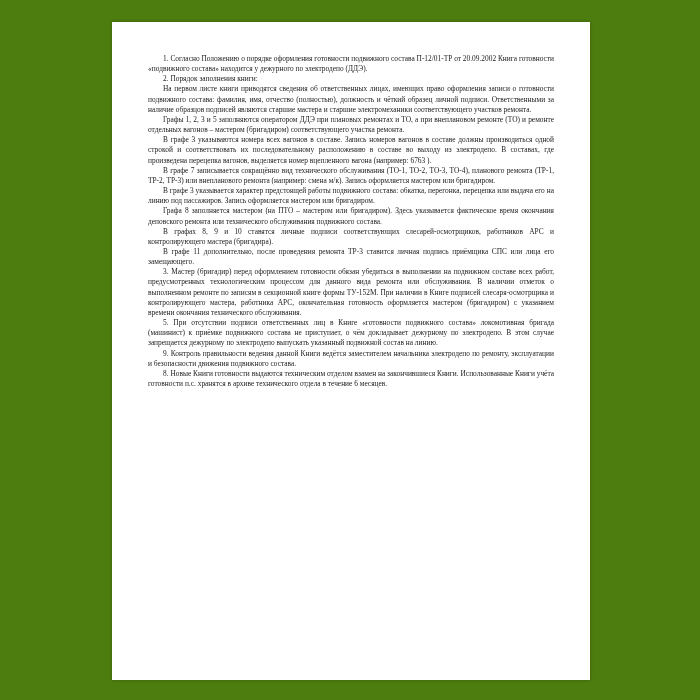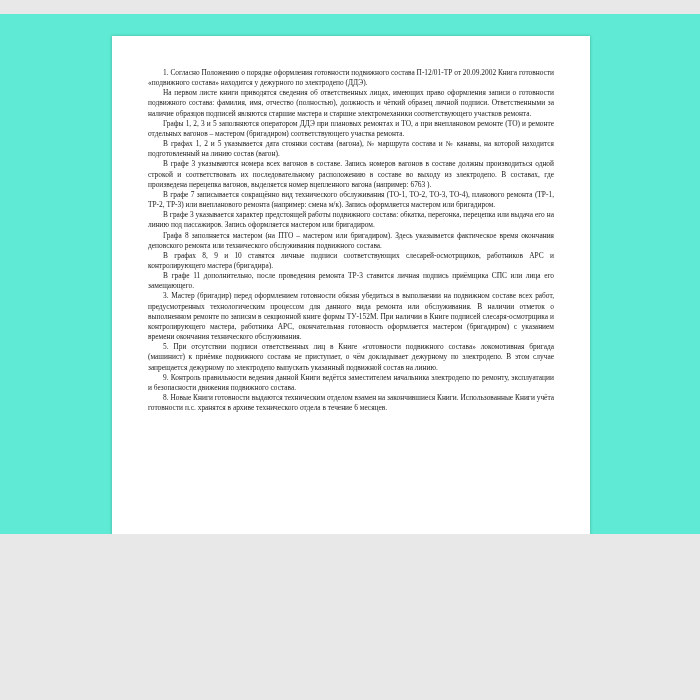--- a/index.html
+++ b/index.html
@@ -6,24 +6,23 @@
     margin: 0;
     padding: 0;
     width: 700px;
     height: 700px;
     background: #e8e8e8;
     font-family: "Liberation Serif", serif;
   }
   #page-wrap {
     position: relative;
     width: 700px;
-    height: 520px;
-    background: #5eead4;
+    height: 700px;
+    background: #4d7c0f;
     overflow: hidden;
-    margin-top: 14px;
   }
   .paper {
     position: absolute;
     left: 112px;
     top: 22px;
     width: 478px;
     height: 658px;
     background: #ffffff;
     box-shadow: 0 0 3px rgba(0,0,0,0.25);
   }
@@ -45,23 +44,23 @@
     text-indent: 15px;
   }
 </style>
 </head>
 <body>
 
 <div id="page-wrap">
   <div class="paper">
     <div class="doc-body">
       <p>1.  Согласно Положению о порядке оформления готовности подвижного состава П-12/01-ТР от 20.09.2002 Книга готовности «подвижного состава» находится у дежурного по электродепо (ДДЭ).</p>
+      <p>2.  Порядок заполнения книги:</p>
       <p>На первом листе книги приводятся сведения об ответственных лицах, имеющих право оформления записи о готовности подвижного состава: фамилия, имя, отчество (полностью), должность и чёткий образец личной подписи. Ответственными за наличие образцов подписей являются старшие мастера и старшие электромеханики соответствующего участков ремонта.</p>
       <p>Графы 1, 2, 3 и 5 заполняются оператором ДДЭ при плановых ремонтах и ТО, а при внеплановом ремонте (ТО) и ремонте отдельных вагонов – мастером (бригадиром) соответствующего участка ремонта.</p>
-      <p>В графах 1, 2 и 5 указывается дата стоянки состава (вагона), № маршрута состава и № канавы, на которой находится подготовленный на линию состав (вагон).</p>
       <p>В графе 3 указываются номера всех вагонов в составе. Запись номеров вагонов в составе должны производиться одной строкой и соответствовать их последовательному расположению в составе во выходу из электродепо. В составах, где произведена перецепка вагонов, выделяется номер вцепленного вагона (например: 6763 ).</p>
       <p>В графе 7 записывается сокращённо вид технического обслуживания (ТО-1, ТО-2, ТО-3, ТО-4), планового ремонта (ТР-1, ТР-2, ТР-3) или внепланового ремонта (например: смена м/к). Запись оформляется мастером или бригадиром.</p>
       <p>В графе 3 указывается характер предстоящей работы подвижного состава: обкатка, перегонка, перецепка или выдача его на линию под пассажиров. Запись оформляется мастером или бригадиром.</p>
       <p>Графа 8 заполняется мастером (на ПТО – мастером или бригадиром). Здесь указывается фактическое время окончания деповского ремонта или технического обслуживания подвижного состава.</p>
       <p>В графах 8, 9 и 10 ставятся личные подписи соответствующих слесарей-осмотрщиков, работников АРС и контролирующего мастера (бригадира).</p>
       <p>В графе 11 дополнительно, после проведения ремонта ТР-3 ставится личная подпись приёмщика СПС или лица его замещающего.</p>
       <p>3.  Мастер (бригадир) перед оформлением готовности обязан убедиться в выполнении на подвижном составе всех работ, предусмотренных технологическим процессом для данного вида ремонта или обслуживания. В наличии отметок о выполненном ремонте по записям в секционной книге формы ТУ-152М. При наличии в Книге подписей слесаря-осмотрщика и контролирующего мастера, работника АРС, окончательная готовность оформляется мастером (бригадиром) с указанием времени окончания технического обслуживания.</p>
       <p>5.  При отсутствии подписи ответственных лиц в Книге «готовности подвижного состава» локомотивная бригада (машинист) к приёмке подвижного состава не приступает, о чём докладывает дежурному по электродепо. В этом случае запрещается дежурному по электродепо выпускать указанный подвижной состав на линию.</p>
       <p>9.  Контроль правильности ведения данной Книги ведётся заместителем начальника электродепо по ремонту, эксплуатации и безопасности движения подвижного состава.</p>
       <p>8.  Новые Книги готовности выдаются техническим отделом взамен на закончившиеся Книги. Использованные Книги учёта готовности п.с. хранятся в архиве технического отдела в течение 6 месяцев.</p>

